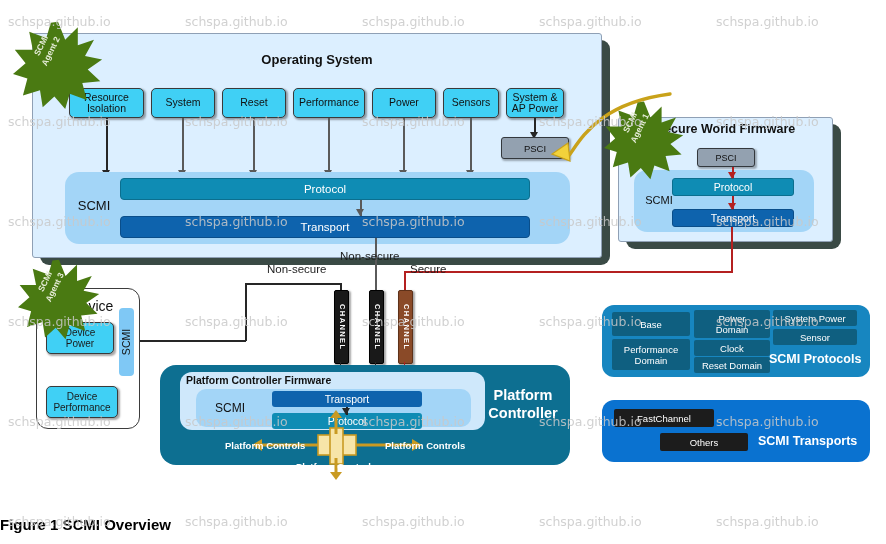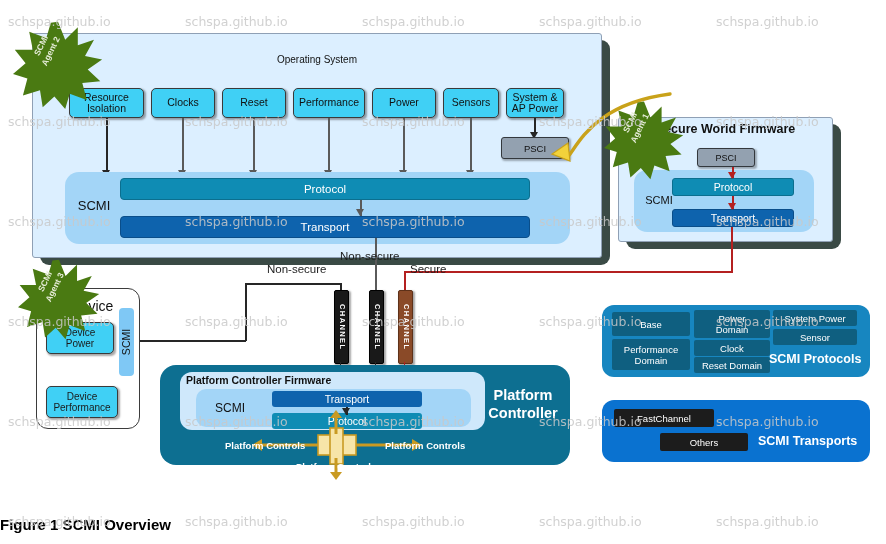--- a/index.html
+++ b/index.html
@@ -13,21 +13,21 @@
       color:#c9c9c9;white-space:nowrap;opacity:.85;}
 
   
   .box{position:absolute;box-sizing:border-box;}
   .ctr{display:flex;align-items:center;justify-content:center;text-align:center;}
 
   
   #os-shadow{left:40px;top:40px;width:570px;height:225px;background:#3a4a45;border-radius:9px;}
   #os{left:32px;top:33px;width:570px;height:225px;background:#dcefff;
       border:1px solid #8fa0b5;border-radius:3px;}
-  #os-title{left:32px;top:48px;width:570px;height:22px;font-size:10px;font-weight:normal;color:#111;}
+  #os-title{left:32px;top:48px;width:570px;height:22px;font-size:13px;font-weight:bold;color:#111;}
 
   .osmod{height:30px;background:#40d0f5;border:1.6px solid #3a3a3a;border-radius:5px;
          font-size:10.5px;line-height:11.5px;color:#111;
          box-shadow:1.5px 1.5px 2px rgba(0,0,0,.35);}
   .vline{position:absolute;width:1.6px;background:#5a5a5a;}
   .vline.dark{background:#262626;}
   .arrowhead{position:absolute;width:0;height:0;border-left:4.5px solid transparent;
              border-right:4.5px solid transparent;border-top:7px solid #5a5a5a;}
   .arrowhead.dark{border-top-color:#262626;}
 
@@ -120,21 +120,21 @@
 
   <div class="box" id="os-shadow"></div>
   <div class="box" id="os"></div>
   <div class="box ctr" id="os-title">Operating System</div>
 
   <div class="box ctr osmod" style="left:69px;top:88px;width:75px;">
     <span style="white-space:pre-line">Resource
 Isolation</span>
     </div>
   <div class="box ctr osmod" style="left:151px;top:88px;width:64px;">
-    <span style="white-space:pre-line">Clocks</span>
+    <span style="white-space:pre-line">System</span>
     </div>
   <div class="box ctr osmod" style="left:222px;top:88px;width:64px;">
     <span style="white-space:pre-line">Reset</span>
     </div>
   <div class="box ctr osmod" style="left:293px;top:88px;width:72px;">
     <span style="white-space:pre-line">Performance</span>
     </div>
   <div class="box ctr osmod" style="left:372px;top:88px;width:64px;">
     <span style="white-space:pre-line">Power</span>
     </div>

